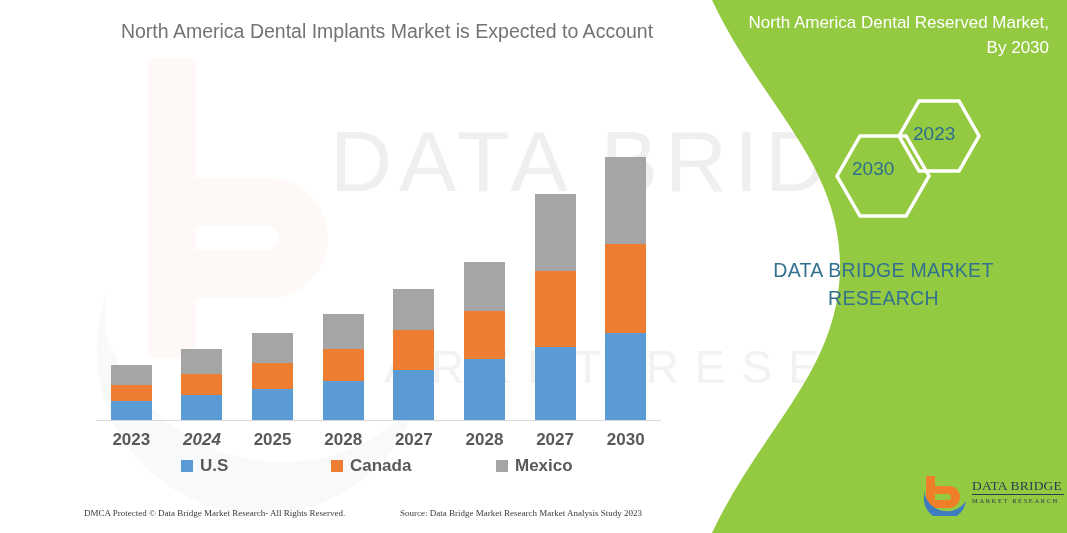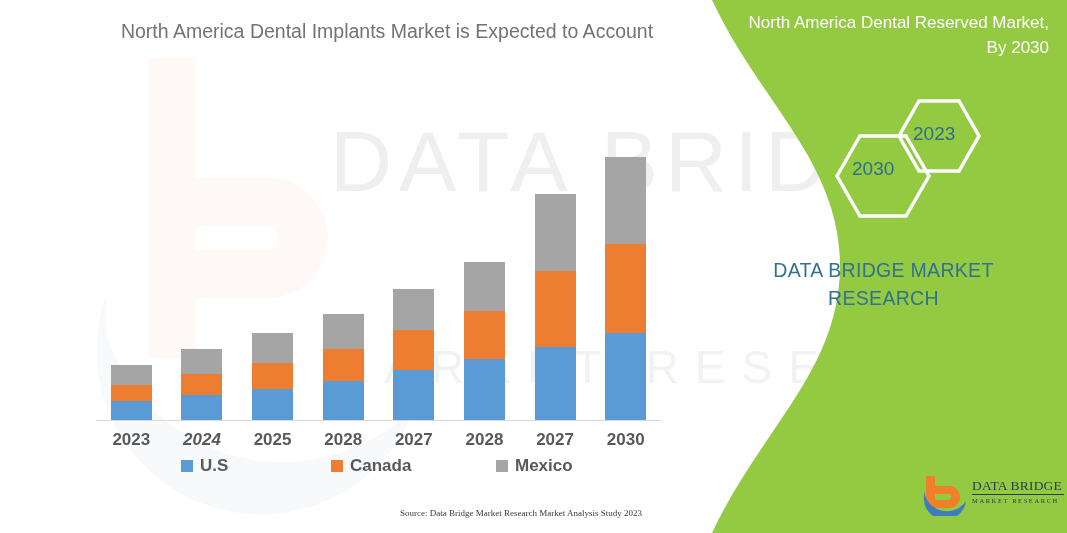--- a/index.html
+++ b/index.html
@@ -320,20 +320,21 @@
           <span class="legend-swatch" style="background: rgb(237, 125, 49);"></span>
           <span>Canada</span>
         </div>
         <div class="legend-item" style="left: 400px; justify-content: space-between;">
           <span class="legend-swatch" style="background: rgb(165, 165, 165);"></span>
           <span>Mexico</span>
         </div>
       </div>
 
     <div class="footer">
+      <div class="footer-left">DMCA Protected © Data Bridge Market Research- All Rights Reserved.</div>
       <div class="footer-right">Source: Data Bridge Market Research  Market Analysis Study 2023</div>
     </div>
   </div>
 
   <div class="green-panel">
     <svg class="green-shape" viewBox="0 0 367 533" preserveAspectRatio="none">
       <path d="M12 0 L367 0 L367 533 L12 533 C 60 430, 140 370, 140 266 C 140 162, 60 103, 12 0 Z" fill="#94c942"></path>
     </svg>
 
     <div class="panel-title">

